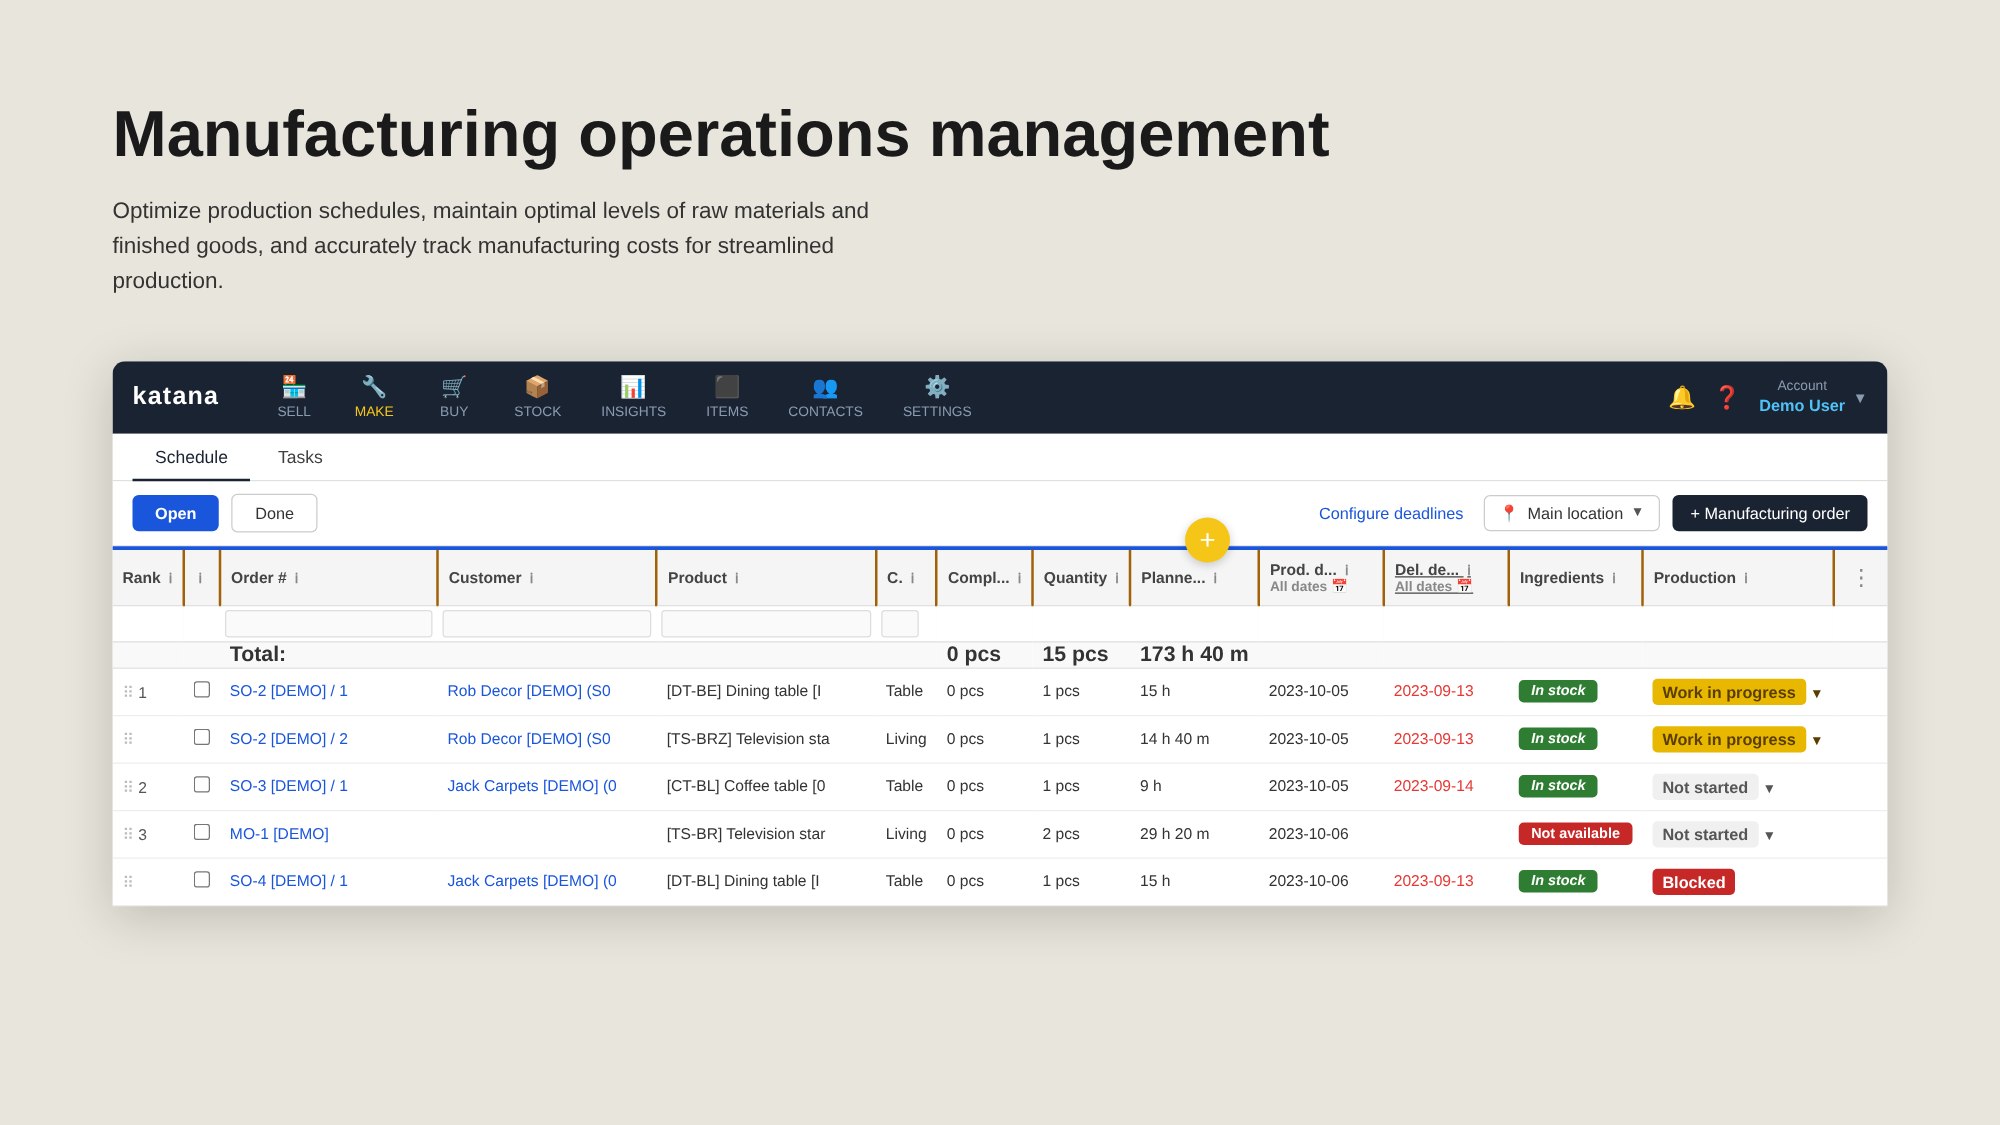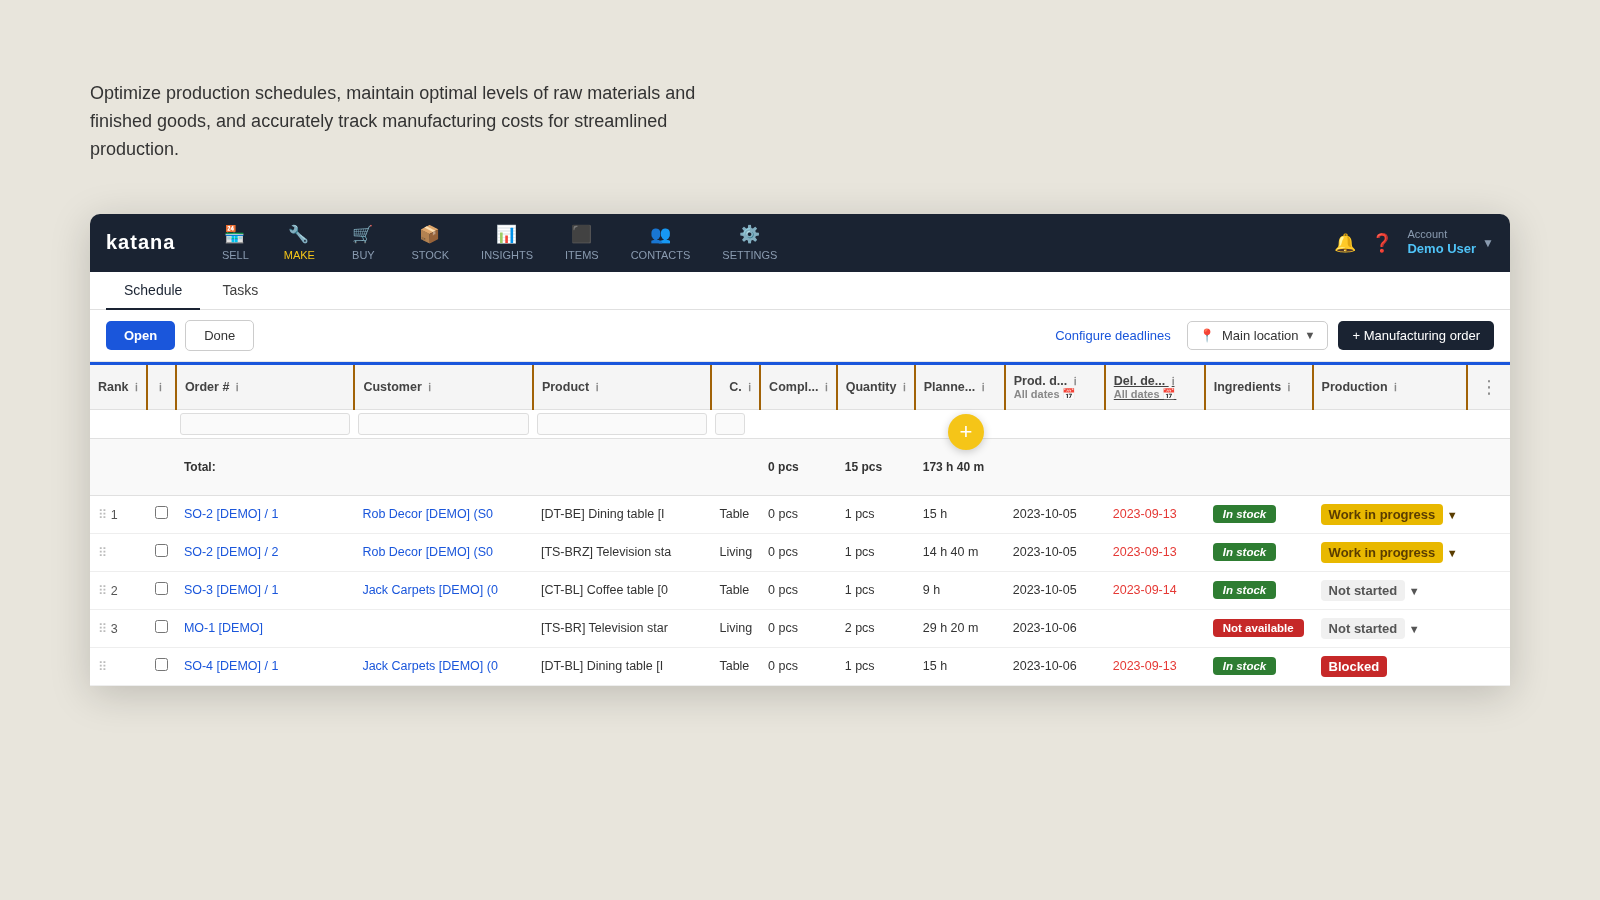--- a/index.html
+++ b/index.html
@@ -89,21 +89,21 @@
       font-size: 18px;
       cursor: pointer;
     }
     .nav-account {
       display: flex;
       align-items: center;
       gap: 6px;
       cursor: pointer;
     }
     .nav-account-text {
-      text-align: left;
+      text-align: center;
       line-height: 1.2;
     }
     .nav-account-label {
       color: #8a9bb0;
       font-size: 11px;
     }
     .nav-account-name {
       color: #4fc3f7;
       font-size: 13px;
       font-weight: 600;
@@ -262,25 +262,25 @@
       padding: 3px 6px;
       border: 1px solid #ddd;
       border-radius: 3px;
       font-size: 12px;
       color: #333;
       background: #fafafa;
     }
 
     
     .total-row td {
-      padding: 21px 8px;
+      padding: 0 8px;
       background: #f9f9f9;
       border-bottom: 1px solid #e0e0e0;
       font-weight: 600;
-      font-size: 12px;
+      font-size: 17px;
       color: #333;
     }
     tbody td {
       padding: 8px 8px;
       border-bottom: 1px solid #eee;
       color: #333;
       white-space: nowrap;
       vertical-align: middle;
     }
     .link-cell { color: #1a56db; cursor: pointer; }
@@ -353,20 +353,21 @@
       color: #888;
       font-size: 18px;
       cursor: pointer;
       padding: 0 4px;
     }
   </style>
 </head>
 <body>
 
 <div class="hero">
+  <h1 class="hero-title">Manufacturing operations management</h1>
   <p class="hero-desc">Optimize production schedules, maintain optimal levels of raw materials and finished goods, and accurately track manufacturing costs for streamlined production.</p>
 </div>
 
 <div class="app-window" style="position:relative;">
 
   <nav class="navbar">
     <div class="navbar-logo">
       <span>katana</span>
     </div>
     <div class="nav-items">
@@ -441,21 +442,21 @@
 
   <div class="table-wrap">
     <table>
       <thead>
         <tr>
           <th style="width:36px;">Rank <span class="th-info">ℹ</span></th>
           <th style="width:24px;"><span class="th-info">ℹ</span></th>
           <th style="min-width:130px;">Order # <span class="th-info">ℹ</span></th>
           <th style="min-width:140px;">Customer <span class="th-info">ℹ</span></th>
           <th style="min-width:150px;">Product <span class="th-info">ℹ</span></th>
-          <th style="width:36px;text-align:right;">C. <span class="th-info">ℹ</span></th>
+          <th style="width:36px;">C. <span class="th-info">ℹ</span></th>
           <th style="width:70px;">Compl... <span class="th-info">ℹ</span></th>
           <th style="width:70px;">Quantity <span class="th-info">ℹ</span></th>
           <th style="width:90px;">Planne... <span class="th-info">ℹ</span></th>
           <th style="width:100px;">
             Prod. d... <span class="th-info">ℹ</span>
             <div class="th-date-filter">All dates 📅</div>
           </th>
           <th style="width:100px;text-decoration:underline;">
             Del. de... <span class="th-info">ℹ</span>
             <div class="th-date-filter">All dates 📅</div>

